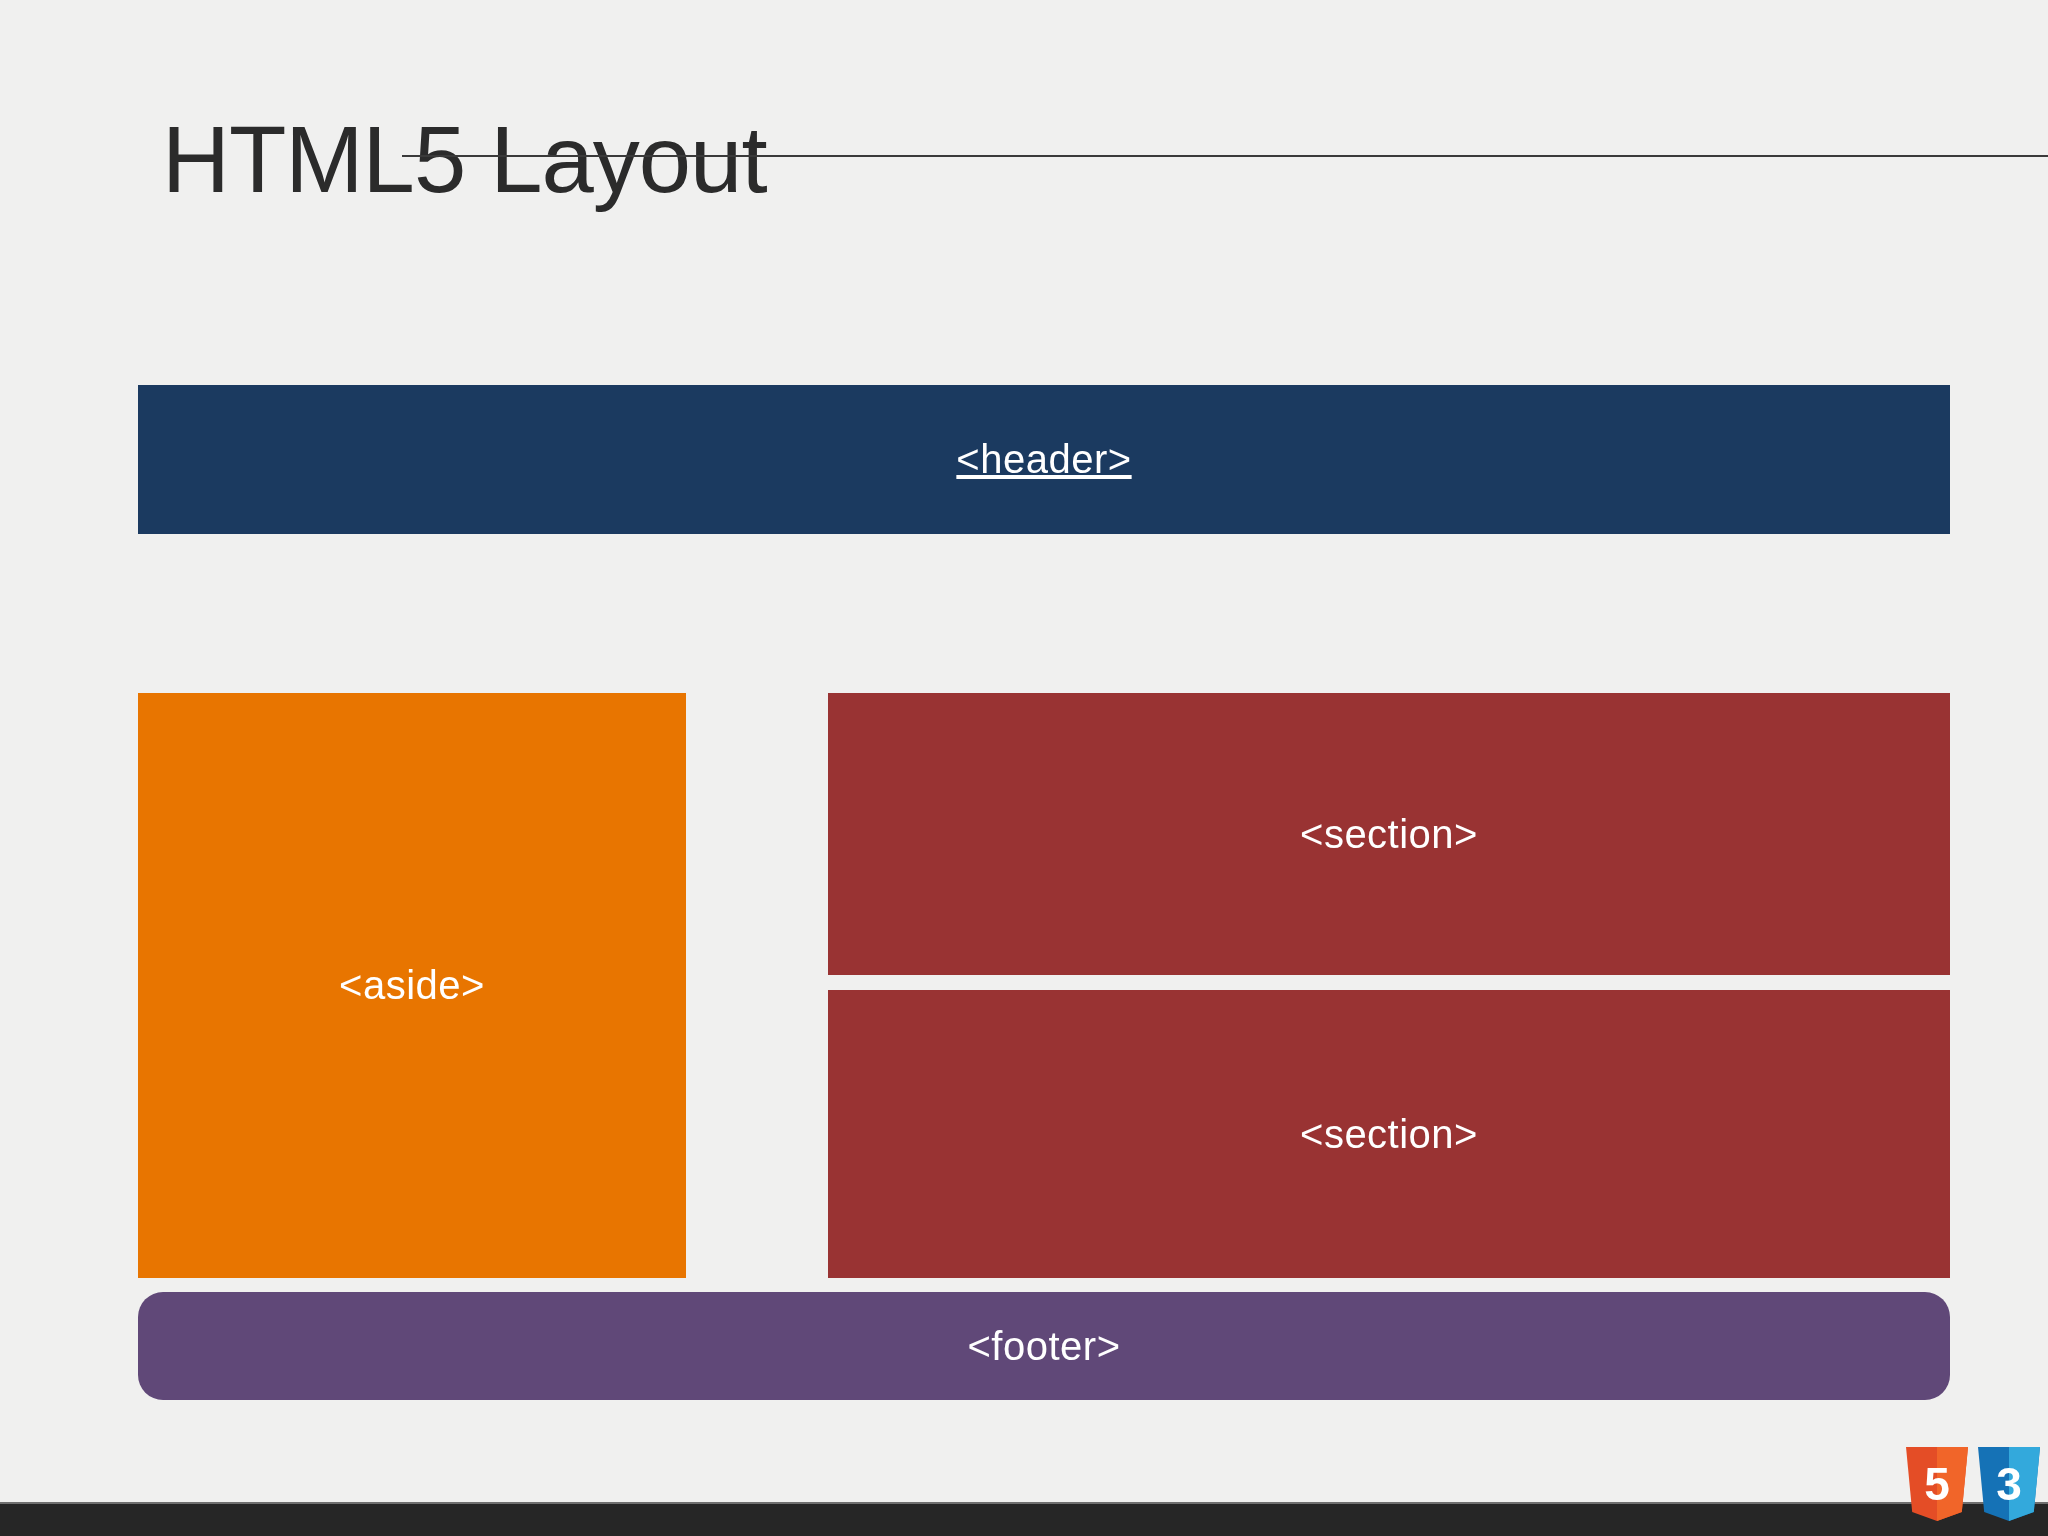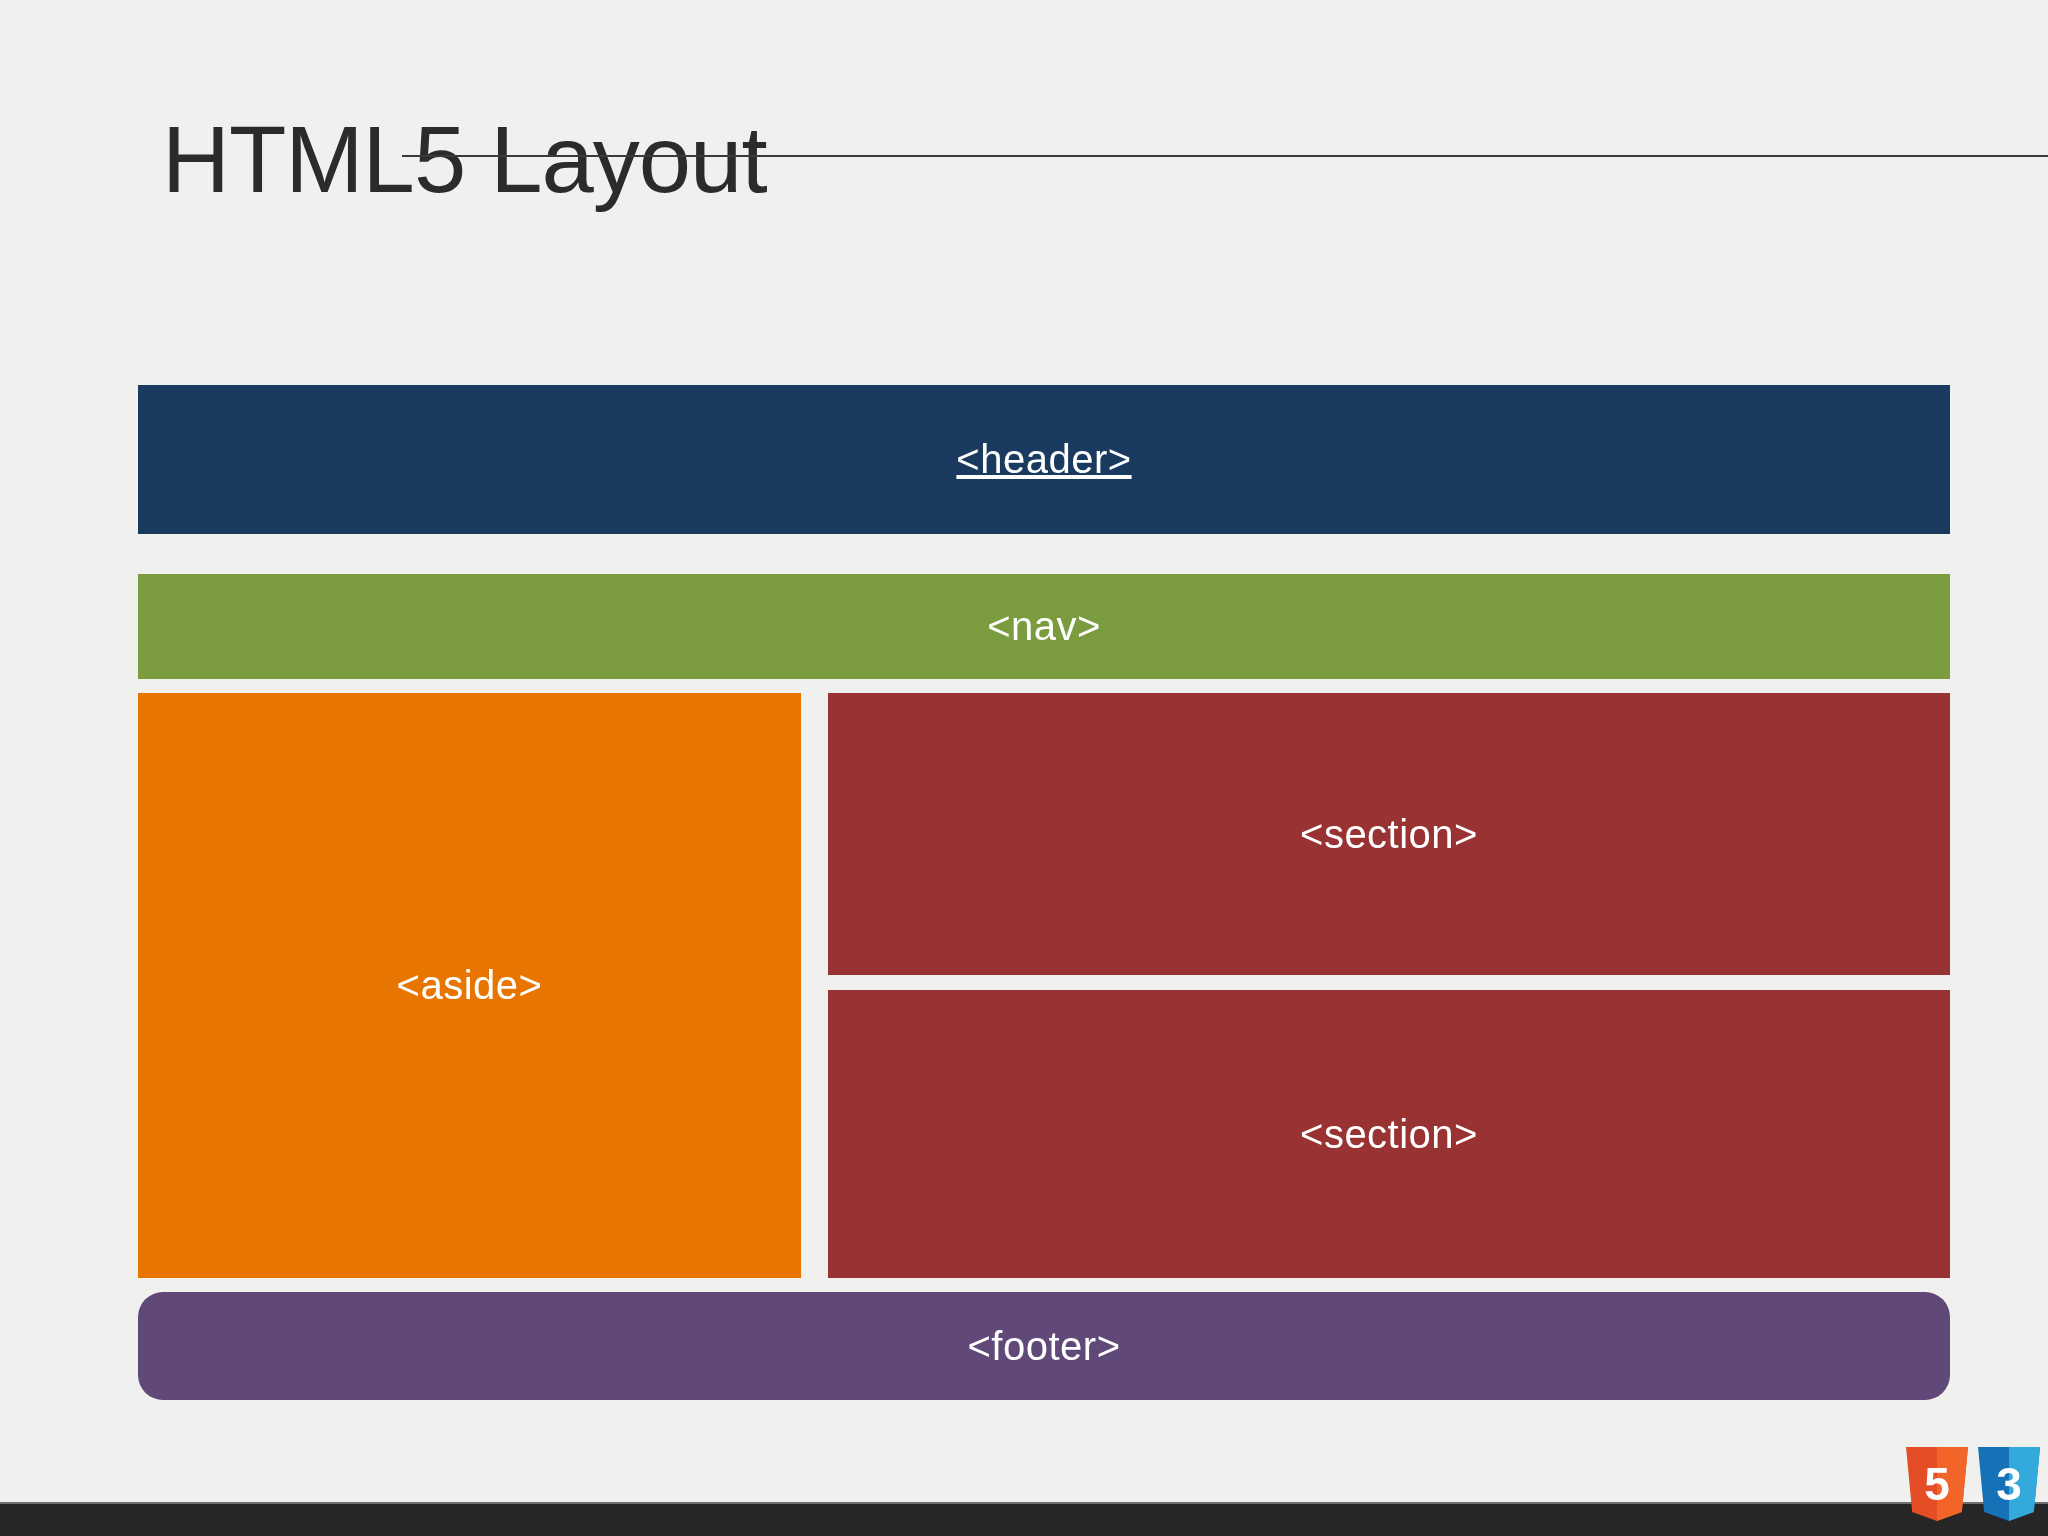--- a/index.html
+++ b/index.html
@@ -67,21 +67,21 @@
     align-items:center;
     justify-content:center;
     color:#ffffff;
     font-family:"Liberation Sans", sans-serif;
     font-weight:400;
     font-size:40px;
     letter-spacing:0.5px;
   }
   #block-header  { left:0;    top:0;    width:1812px; height:149px;text-decoration:underline; }
   #block-nav     { left:0;    top:189px; width:1812px; height:105px; }
-  #block-aside   { left:0;    top:308px; width:663px;  height:585px; }
+  #block-aside   { left:0;    top:308px; width:548px;  height:585px; }
   #block-section1{ left:690px; top:308px; width:1122px; height:282px; }
   #block-section2{ left:690px; top:605px; width:1122px; height:288px; }
   #block-footer  { left:0;    top:907px; width:1812px; height:108px; }
 
   
   #bottom-bar {
     position:absolute;
     left:0; top:1502px;
     width:2048px; height:34px;
     background:#262626;
@@ -128,23 +128,20 @@
     <div id="bg-heading">HTML5 Layout</div>
     <div id="title-rule"></div>
   </div>
 
   <div id="diagram">
 
     <div class="block" id="block-header" style="background: rgb(27, 58, 96);">
       <span>&lt;header&gt;</span>
     </div>
 
-    <div class="block" id="block-nav" style="background: rgb(123, 155, 63);">
-      <span>&lt;nav&gt;</span>
-    </div>
 
     <div class="block" id="block-aside" style="background: rgb(232, 117, 0);">
       <span>&lt;aside&gt;</span>
     </div>
 
     <div class="block" id="block-section1" style="background: rgb(153, 51, 51);">
       <span>&lt;section&gt;</span>
     </div>
 
     <div class="block" id="block-section2" style="background: rgb(153, 51, 51);">

